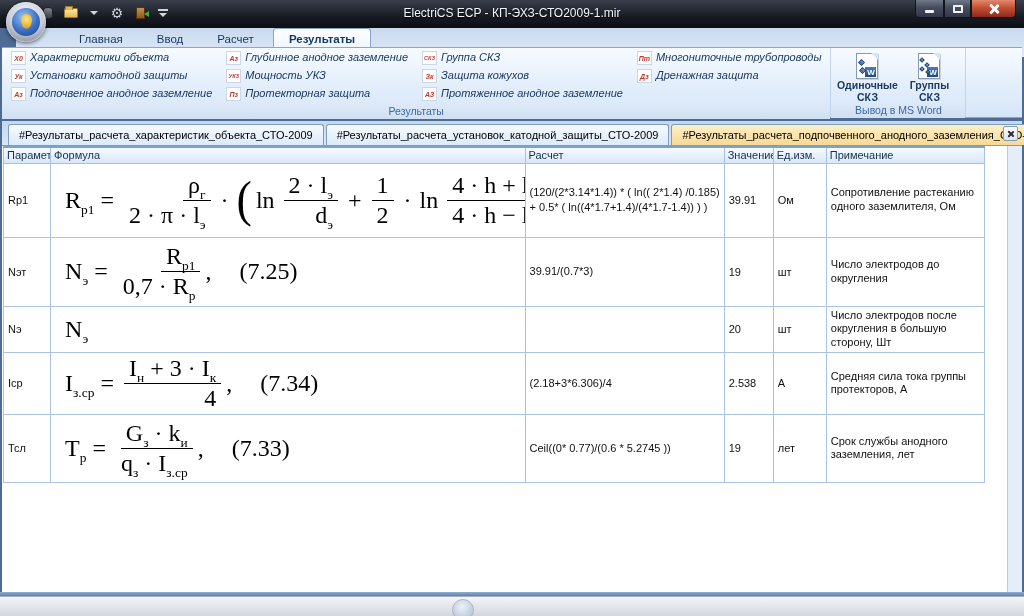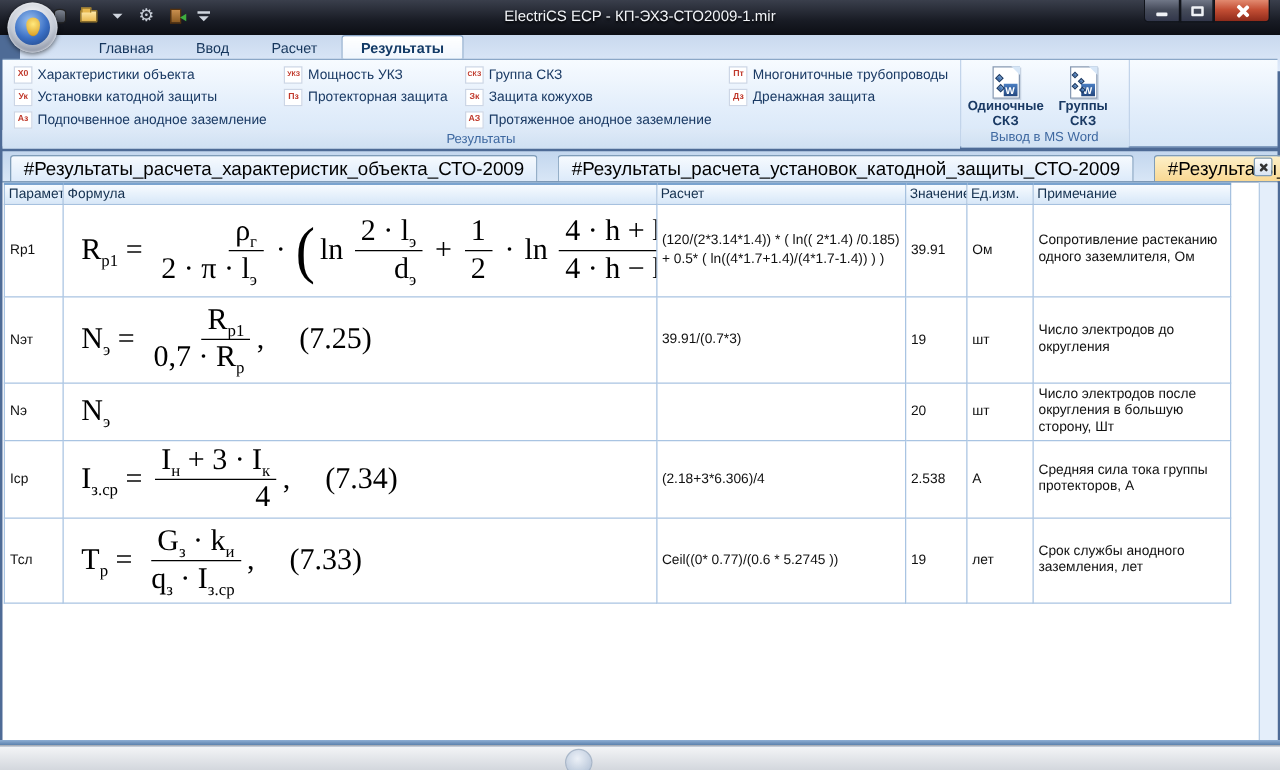--- a/index.html
+++ b/index.html
@@ -54,39 +54,39 @@
     border-radius:3px 3px 0 0; font-weight:bold; color:#123a66; }
 
   
   .ribbon { position:absolute; left:2px; top:47px; width:1020px; height:71px;
     background:linear-gradient(#f7fbff,#e3eefb 55%, #d6e6f7); border:1px solid #8ba7c7; border-left:none; border-right:none; display:flex; }
   .rgroup { height:100%; display:flex; flex-direction:column; border-right:1px solid #c2d4ea; }
   .rgroup-items { flex:1; display:flex; padding:3px 6px 0 6px; gap:8px; }
   .rgroup-caption { height:15px; text-align:center; font-size:10.5px; color:#3e68a0;
     background:linear-gradient(#dde9f7,#cfe0f2); line-height:15px; }
   .rib-col { display:flex; flex-direction:column; justify-content:flex-start; gap:1px; }
-  .rib-item { display:flex; align-items:center; gap:4px; height:17px; padding:0 3px; border-radius:2px; cursor:default; }
+  .rib-item { display:flex; align-items:flex-start; gap:4px; height:17px; padding:0 3px; border-radius:2px; cursor:default;font-style:italic; }
   .rib-ico { width:15px; height:14px; background:#fff; border:1px solid #ccd6e6; color:#c0392b;
     font-size:7px; font-weight:bold; display:flex; align-items:center; justify-content:center; font-family:"Liberation Sans",sans-serif; }
   .rib-lbl { font-size:11px; color:#1a3a64; white-space:nowrap; }
   .wgroup-items { flex:1; display:flex; padding:4px 8px 0; gap:6px; }
   .word-btn { width:56px; display:flex; flex-direction:column; align-items:center; gap:1px; border-radius:3px; padding-top:1px; cursor:default; }
   .word-btn .lbl { font-size:10.5px; color:#1a3a64; text-align:center; line-height:1.1;font-weight:bold; }
   .doc-ico { position:relative; width:22px; height:26px; background:#fff; border:1px solid #8699b3;
     box-shadow:1px 1px 0 #c7d3e2; }
   .doc-ico:before { content:""; position:absolute; right:-1px; top:-1px; border-left:7px solid transparent; border-top:7px solid #d6e6f7; }
   .doc-ico .wbox { position:absolute; right:1px; bottom:1px; width:11px; height:10px; background:linear-gradient(#4a7ec2,#24477e);
     color:#fff; font-size:8px; font-weight:bold; display:flex; align-items:center; justify-content:center; }
   .dia { position:absolute; width:5px; height:5px; background:linear-gradient(#6fa0d8,#2b5b9b); transform:rotate(45deg); border:1px solid #1c3c68; }
 
   
   .doctabs { position:absolute; left:2px; top:121px; width:1020px; height:25px;
     background:linear-gradient(#c3d7ee,#d8e6f6); border-bottom:1px solid #7f9db9; display:flex; align-items:flex-end; padding-left:6px; }
-  .dtab { height:21px; display:flex; align-items:center; padding:0 10px; font-size:15px; color:#000;
-    border:1px solid #7f9db9; border-bottom:none; border-radius:3px 3px 0 0; margin-right:16px;
+  .dtab { height:21px; display:flex; align-items:center; padding:0 10px; font-size:11px; color:#000;
+    border:1px solid #7f9db9; border-bottom:none; border-radius:3px 3px 0 0; margin-right:2px;
     background:linear-gradient(#f6fafe,#dceafa); white-space:nowrap; cursor:default; }
   .dtab.active { background:linear-gradient(#fdf0c8,#f9d893); font-weight:normal; }
   .dtab-close { position:absolute; right:4px; top:5px; width:15px; height:15px; border:1px solid #7f9db9; border-radius:2px;
     background:linear-gradient(#fdfdfe,#d9e4f2); display:flex; align-items:center; justify-content:center; cursor:default; }
   .dtab-close .g-close { width:8px; height:8px; }
   .dtab-close .g-close:before,.dtab-close .g-close:after { left:3px; width:1.8px; height:8px; background:#333; }
 
   
   .docarea { position:absolute; left:2px; top:146px; width:1020px; height:446px; background:#fff; }
   .vscroll { position:absolute; right:0; top:0; width:15px; height:446px; background:#e4eefa; border-left:1px solid #b5cbe4; }
@@ -188,20 +188,24 @@
             <div class="rib-item">
               <span class="rib-ico">Ук</span>
               <span class="rib-lbl">Установки катодной защиты</span>
             </div>
             <div class="rib-item">
               <span class="rib-ico">Аз</span>
               <span class="rib-lbl">Подпочвенное анодное заземление</span>
             </div>
           </div>
           <div class="rib-col">
+            <div class="rib-item">
+              <span class="rib-ico">Аз</span>
+              <span class="rib-lbl">Глубинное анодное заземление</span>
+            </div>
             <div class="rib-item">
               <span class="rib-ico" style="font-size: 5.5px;">УКЗ</span>
               <span class="rib-lbl">Мощность УКЗ</span>
             </div>
             <div class="rib-item">
               <span class="rib-ico">Пз</span>
               <span class="rib-lbl">Протекторная защита</span>
             </div>
           </div>
           <div class="rib-col">

